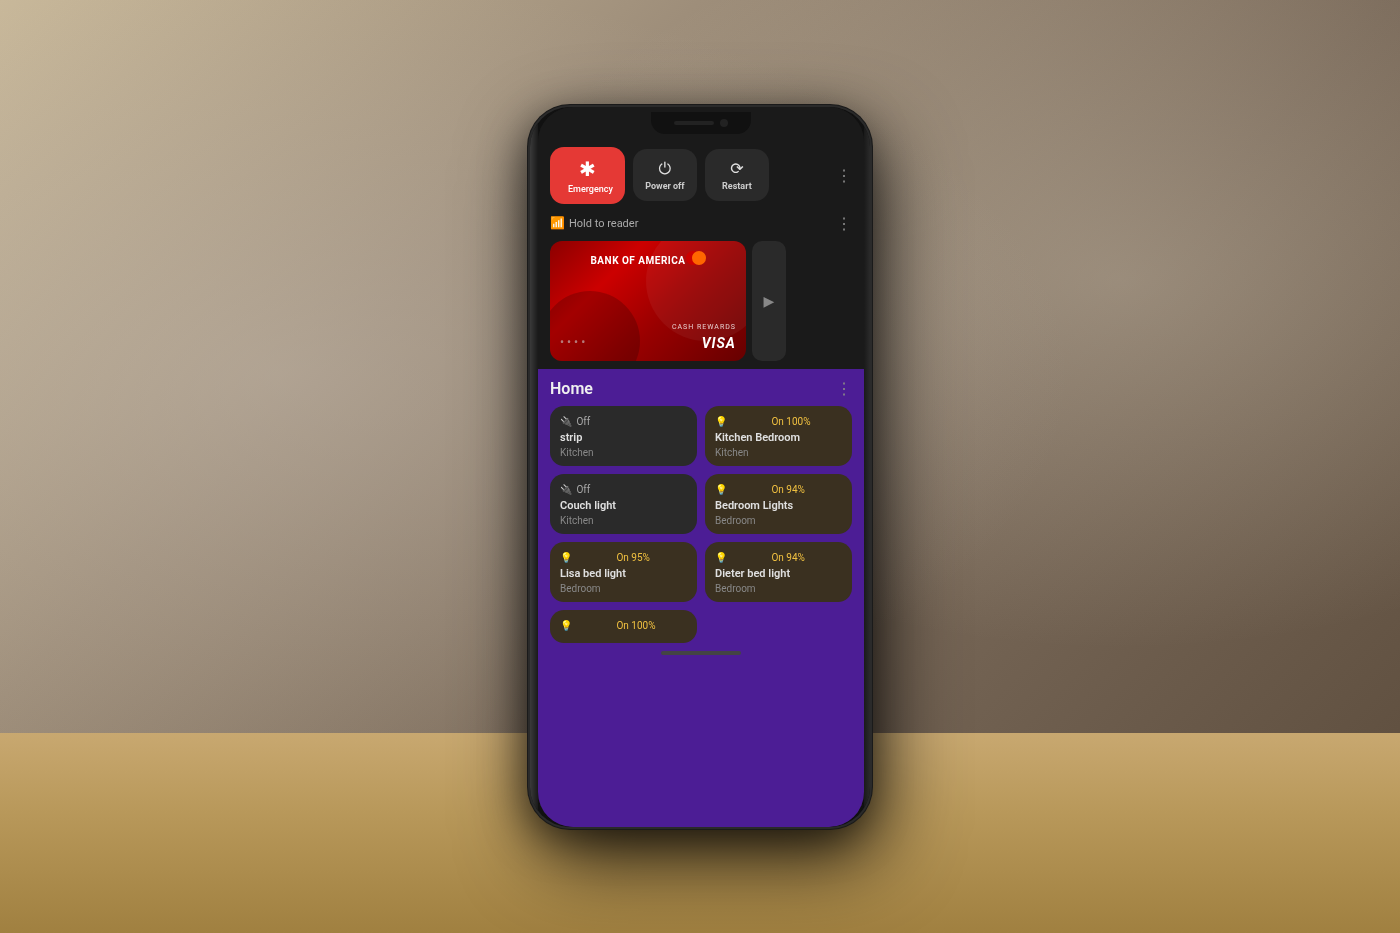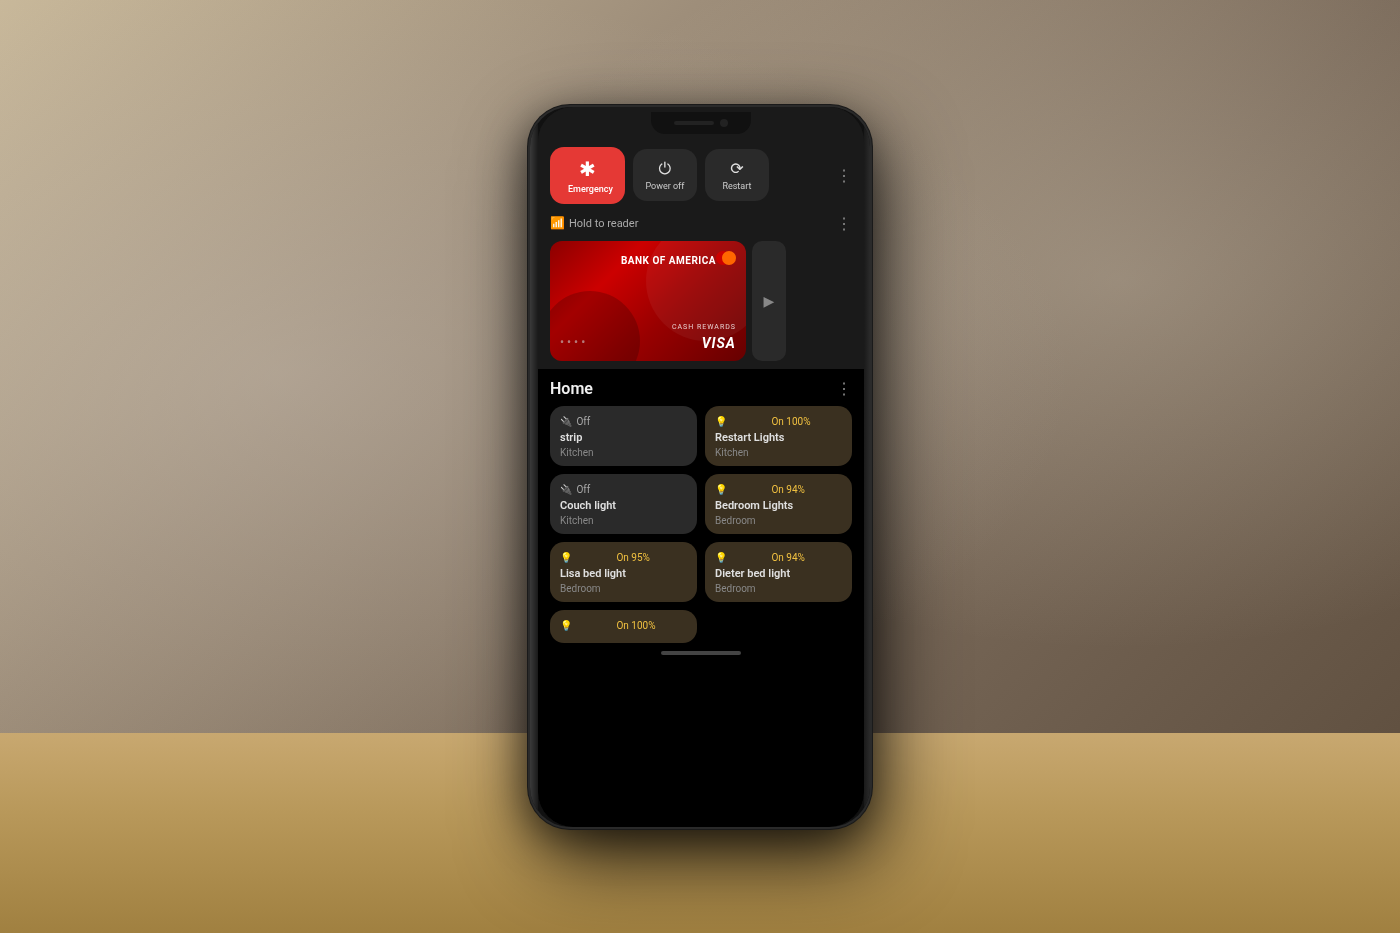--- a/index.html
+++ b/index.html
@@ -185,21 +185,21 @@
     }
 
     .power-btn-icon {
       font-size: 16px;
       color: #e0e0e0;
     }
 
     .power-btn-label {
       font-size: 9px;
       color: #ccc;
-      font-weight: 400;
+      font-weight: 700;
     }
 
     .more-icon {
       margin-left: auto;
       color: #888;
       font-size: 16px;
       cursor: pointer;
     }
 
     
@@ -272,21 +272,21 @@
       border-radius: 50%;
     }
 
     .card-bank-name {
       position: absolute;
       top: 10px;
       left: 10px;
       right: 10px;
       display: flex;
       align-items: center;
-      justify-content: flex-end;
+      justify-content: center;
     }
 
     .bank-of-america-text {
       font-size: 10px;
       font-weight: bold;
       color: white;
       letter-spacing: 0.5px;
     }
 
     .boa-logo {
@@ -355,21 +355,21 @@
       color: #888;
       font-size: 14px;
       flex-shrink: 0;
     }
 
     
     .home-section {
       flex: 1;
       overflow-y: auto;
       padding: 0 12px 8px;
-      background: #000000;
+      background: #4c1d95;
     }
 
     .home-section::-webkit-scrollbar {
       display: none;
     }
 
     .home-header {
       display: flex;
       align-items: center;
       justify-content: space-between;
@@ -522,21 +522,21 @@
       <span class="status-text off">Off</span>
     </div>
     <div class="device-name">strip</div>
     <div class="device-location">Kitchen</div>
   </div>
               <div class="device-tile on">
     <div class="device-status">
       <span class="status-icon on">💡</span>
       <span class="status-text on">On 100%</span>
     </div>
-    <div class="device-name">Restart Lights</div>
+    <div class="device-name">Kitchen Bedroom</div>
     <div class="device-location">Kitchen</div>
   </div>
               <div class="device-tile">
     <div class="device-status">
       <span class="status-icon off">🔌</span>
       <span class="status-text off">Off</span>
     </div>
     <div class="device-name">Couch light</div>
     <div class="device-location">Kitchen</div>
   </div>

